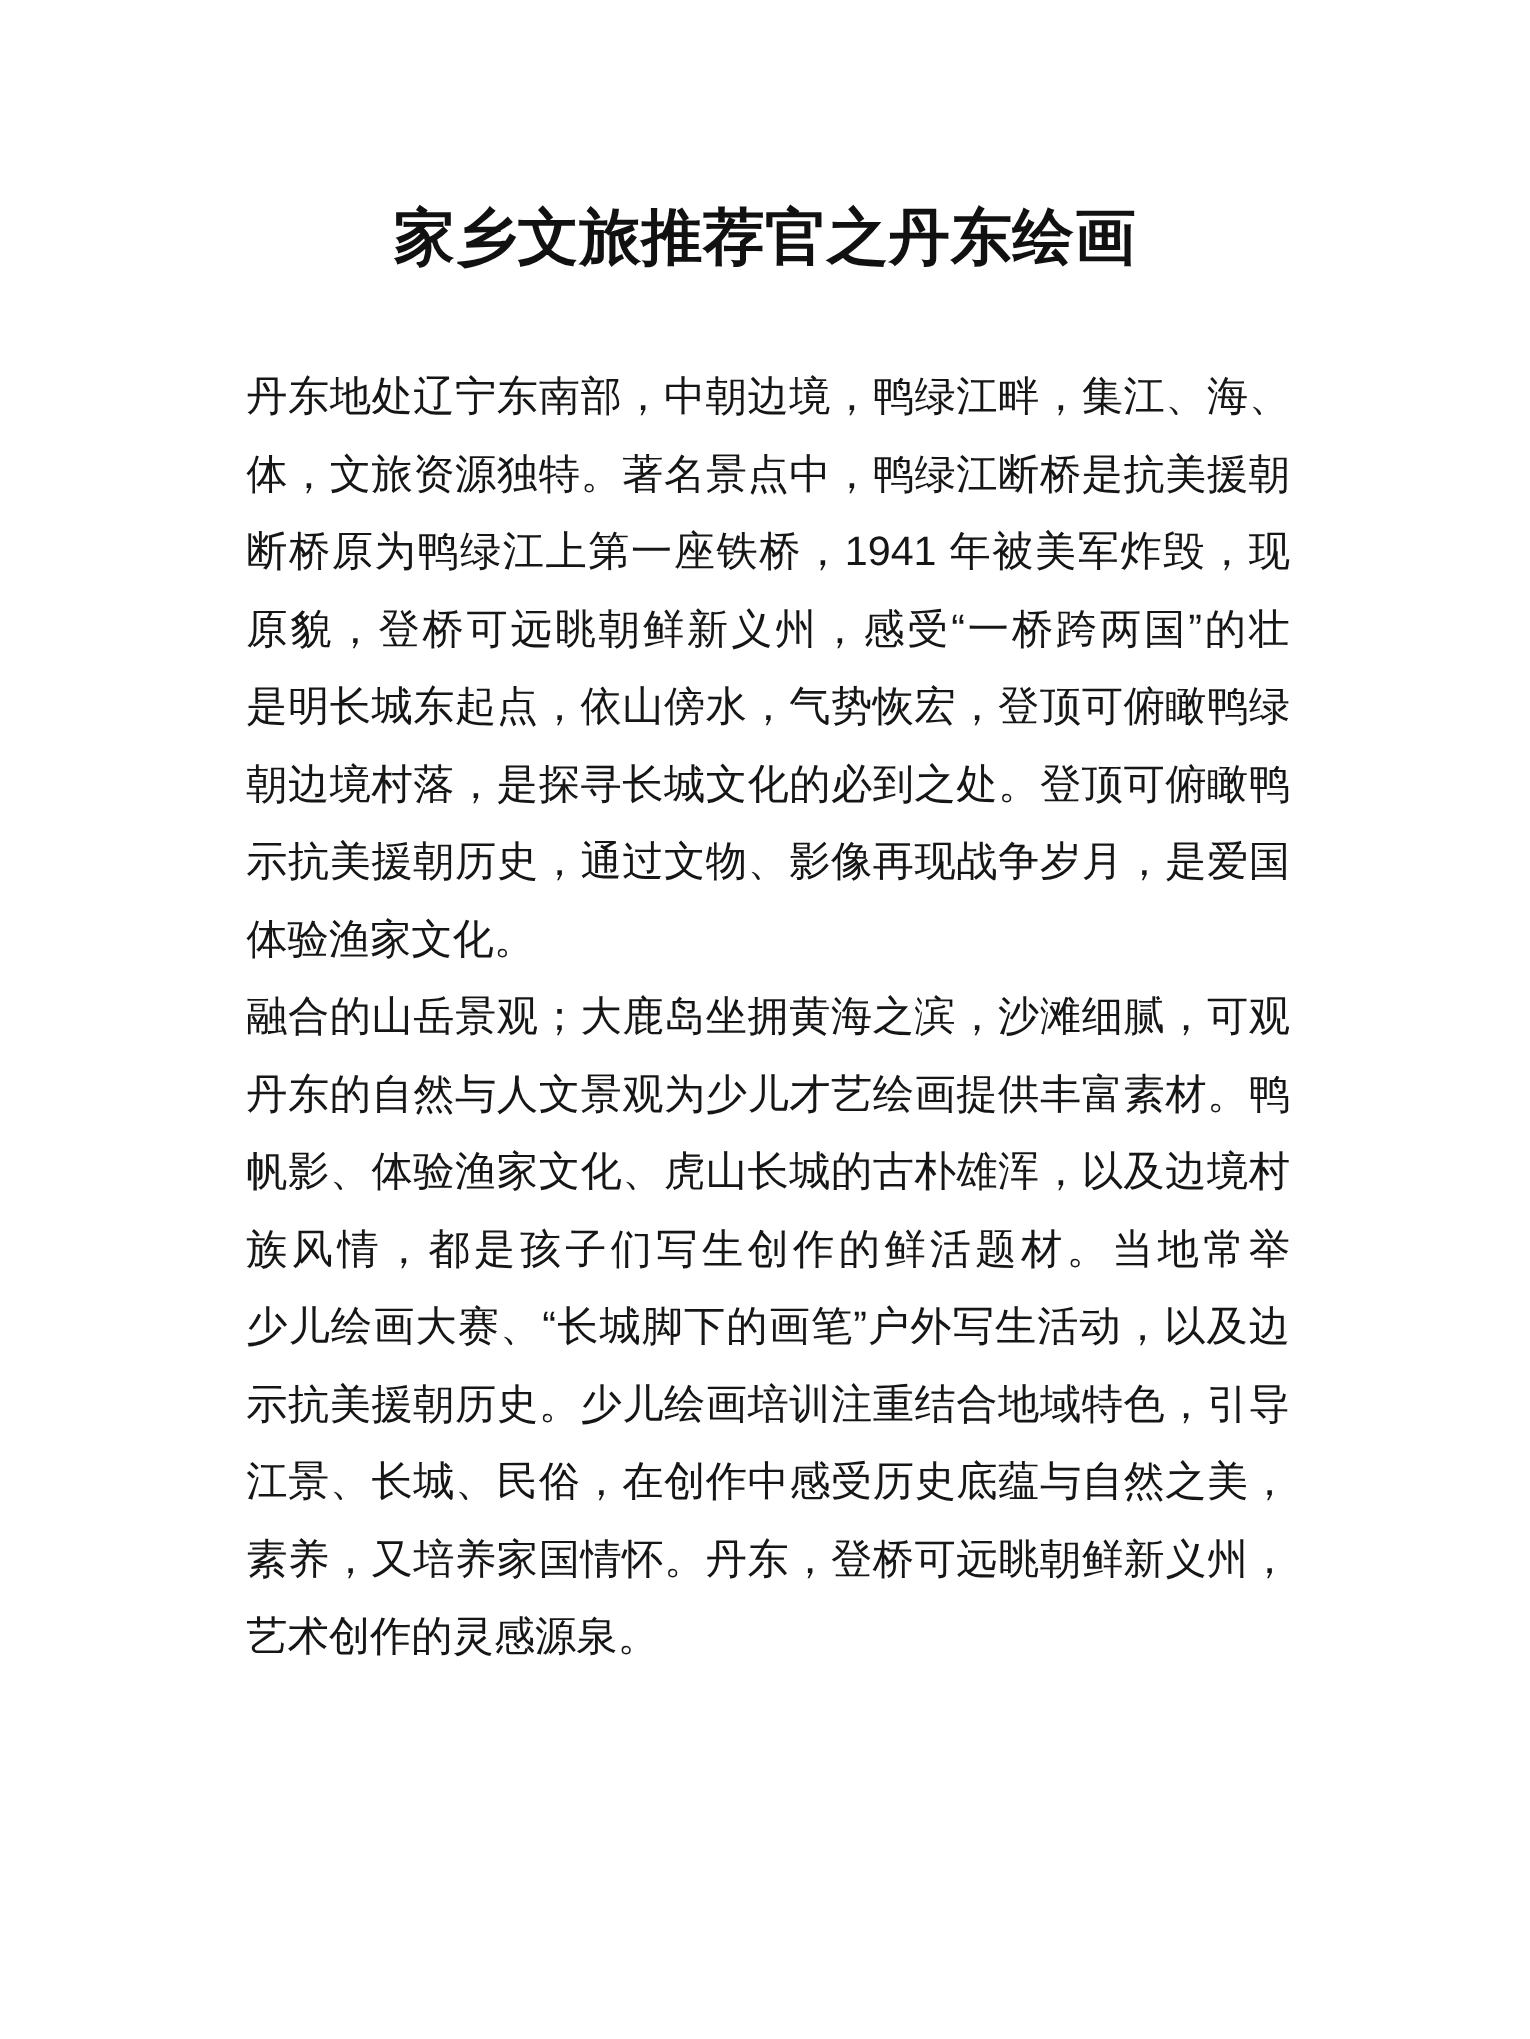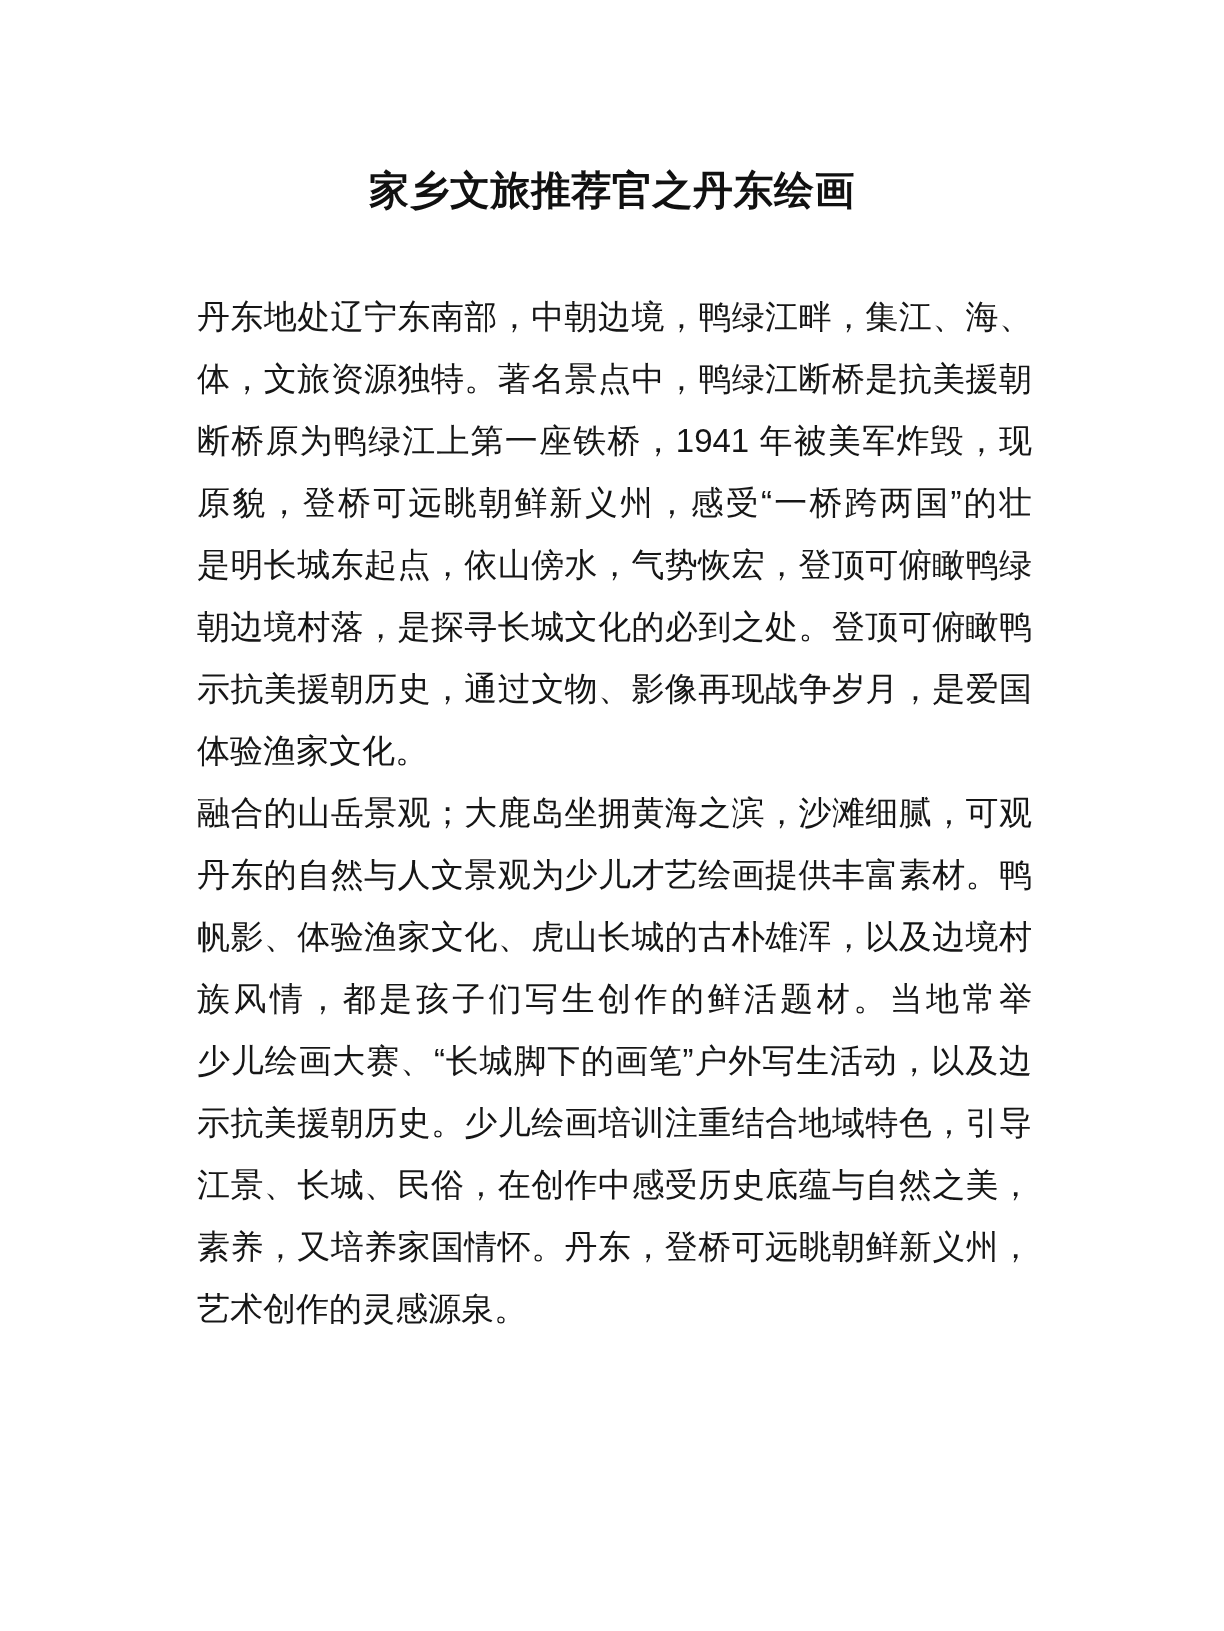--- a/index.html
+++ b/index.html
@@ -11,21 +11,21 @@
     position: relative;
     width: 1224px;
     height: 1631px;
     background: #ffffff;
     overflow: hidden;
     font-family: "Liberation Sans", sans-serif;
     color: #161616;
   }
   .doc-title {
     margin: 170px 0 0 0;
-    font-size: 40px;
+    font-size: 49px;
     line-height: 40px;
     font-weight: 700;
     text-align: center;
     letter-spacing: 0.5px;
     color: #111111;
     white-space: nowrap;
   }
   .doc-body {
     margin: 76px 0 0 197px;
     width: 835px;

